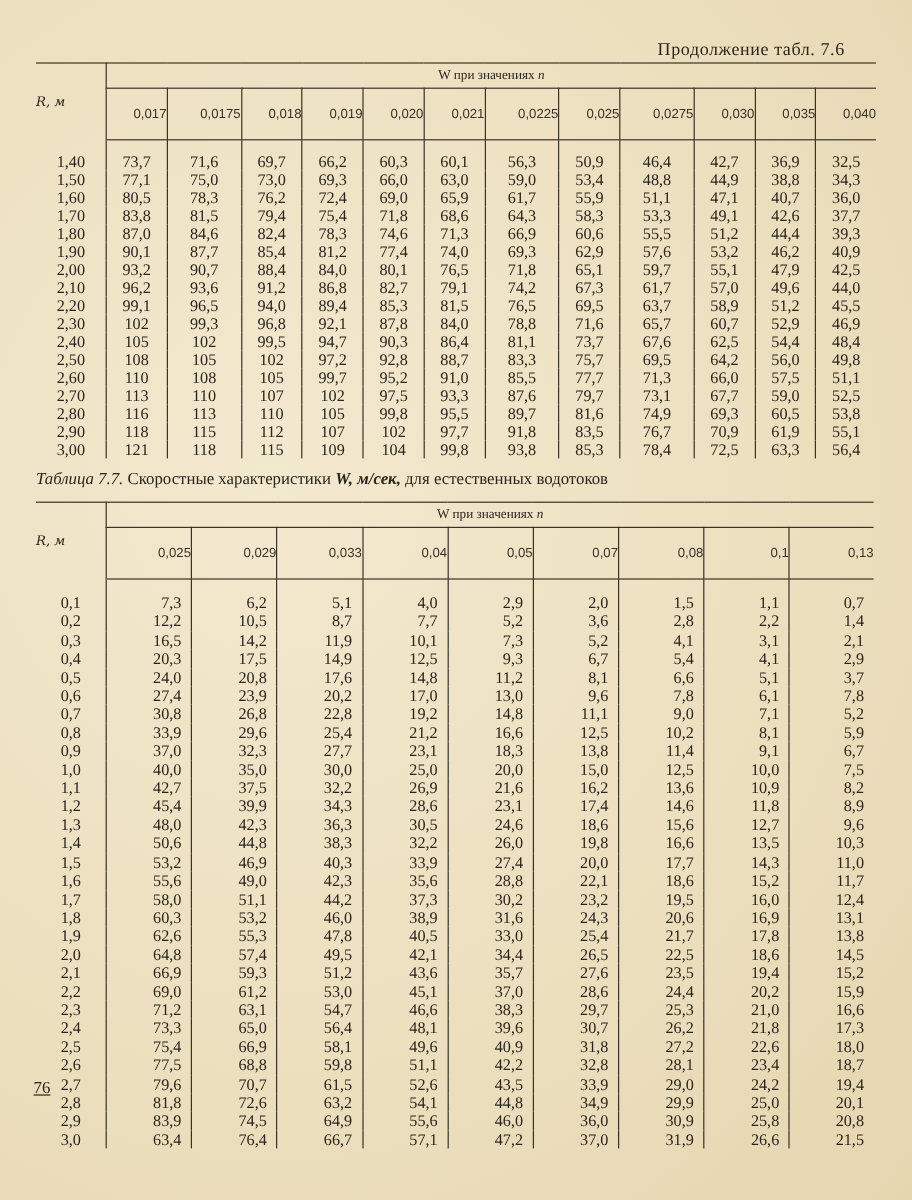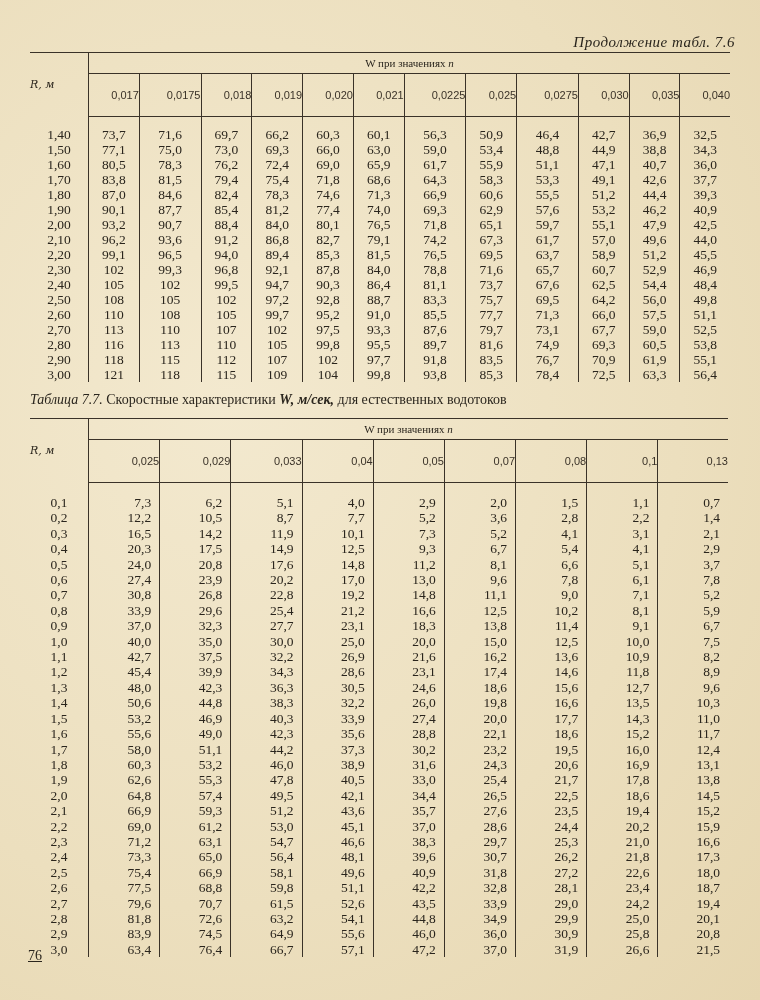--- a/index.html
+++ b/index.html
@@ -5,22 +5,22 @@
   html, body { margin: 0; padding: 0; }
   body {
     width: 760px; height: 1000px; overflow: hidden;
     background: #efe3c4;
     background-image: radial-gradient(ellipse at 30% 40%, #f3e9cf 0%, #ecdfbe 60%, #e6d6b0 100%);
     font-family: "DejaVu Serif", "Liberation Serif", serif;
     color: #2a251d;
     position: relative;
   }
   .cont-title {
-    position: absolute; right: 25px; top: 34px;
-    font-style: italic; font-size: 15px; letter-spacing: 0.5px;
+    position: absolute; right: 56px; top: 34px;
+    font-size: 15px; letter-spacing: 0.5px;
     font-family: "Liberation Serif", serif;
   }
   .tbl { position: absolute; left: 30px; border-collapse: collapse; }
   .tbl1 { top: 52px; width: 700px; }
   .tbl2 { top: 418px; width: 698px; }
   .tbl th, .tbl td { padding: 0; font-weight: normal; }
   .tbl thead tr.top th { border-top: 1.5px solid #3a3228; margin-top: 12px; }
   .tbl th.rcol { width: 58px; font-style: italic; font-size: 11px; vertical-align: middle; text-align: left; border-right: 1px solid #3a3228; }
   .tbl th.group { font-size: 11px; height: 20px; border-bottom: 1px solid #3a3228; font-family: "Liberation Serif", serif; }
   .tbl th.group i { font-style: italic; }
@@ -32,21 +32,21 @@
   .tbl tbody td.r { text-align: right; padding-right: 8px; }
   .tbl tbody tr:first-child td { padding-top: 10px; }
   .tbl2 tbody tr:first-child td { padding-top: 12px; }
   .tbl2 tbody td { line-height: 15.4px; }
   .caption {
     position: absolute; left: 30px; top: 392px;
     font-size: 14px; font-family: Liberation Serif, serif;
   }
   .caption .it { font-style: italic; }
   .caption .b { font-weight: bold; }
-  .page-num { position: absolute; left: 28px; top: 948px; font-size: 14px; font-family: "Liberation Serif", serif; text-decoration: underline; }
+  .page-num { position: absolute; left: 28px; top: 900px; font-size: 14px; font-family: "Liberation Serif", serif; text-decoration: underline; }
 </style>
 </head>
 <body>
 
 <div class="cont-title">Продолжение табл. 7.6</div>
 
 <table class="tbl tbl1">
   <thead>
     <tr class="top">
       <th class="rcol" rowspan="2">R, м</th>

